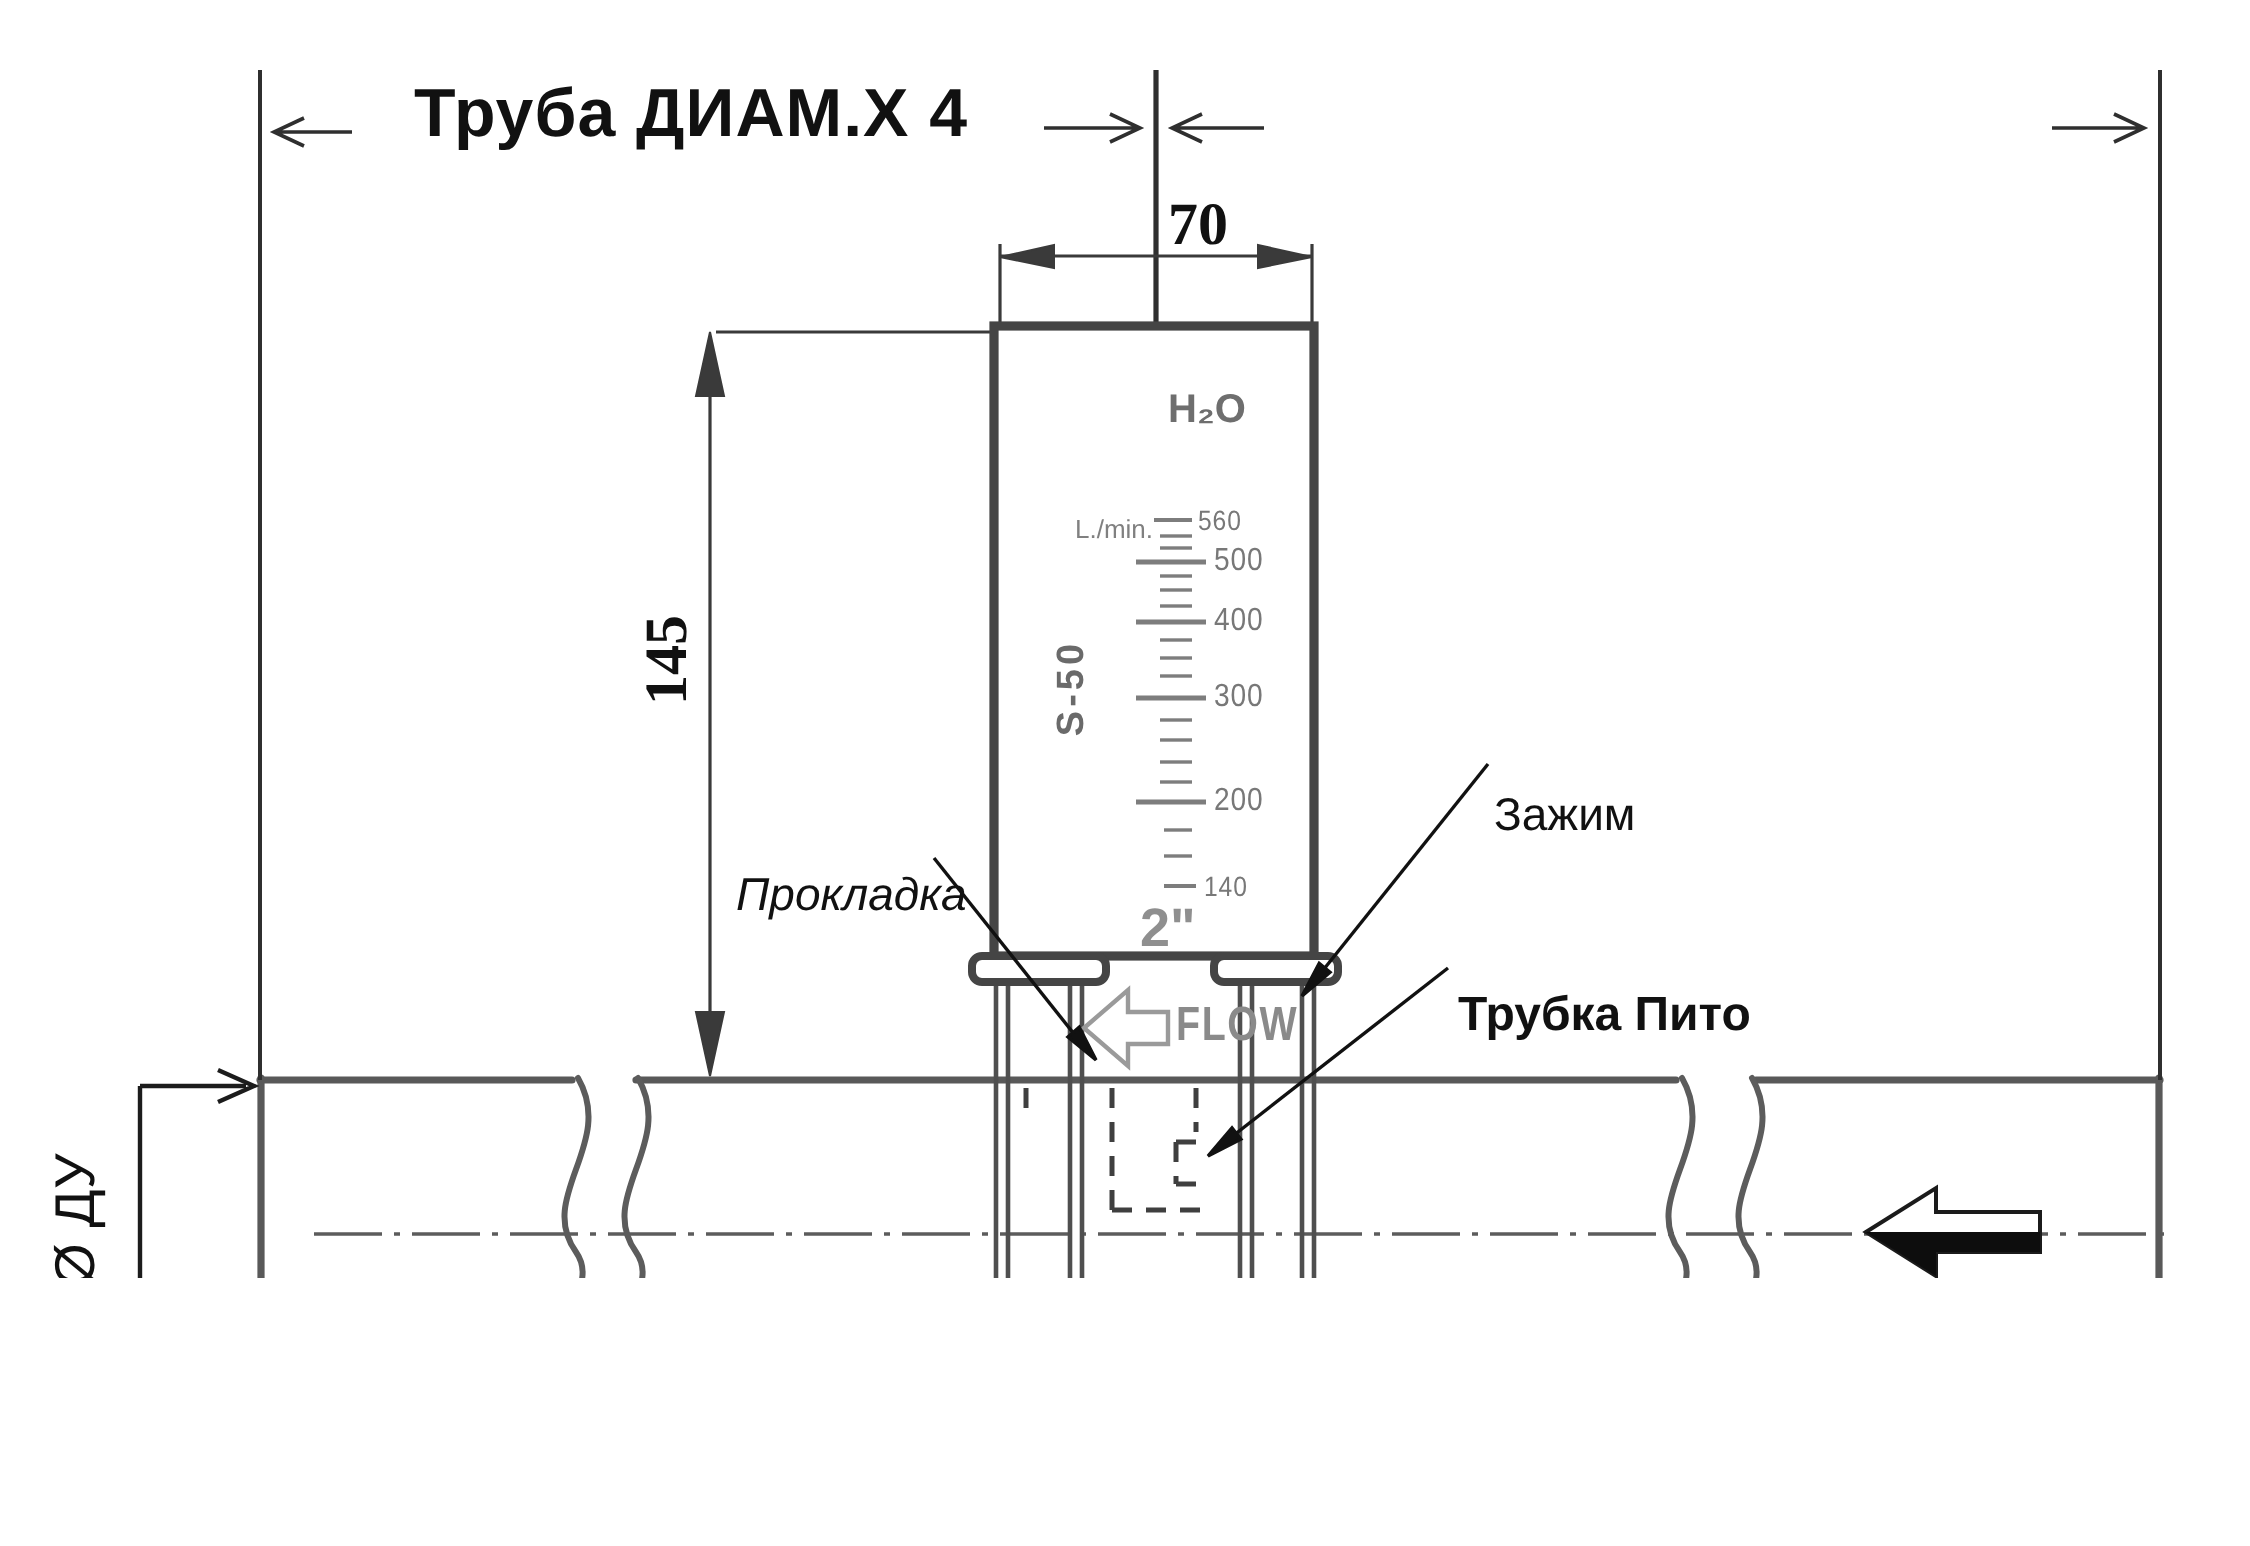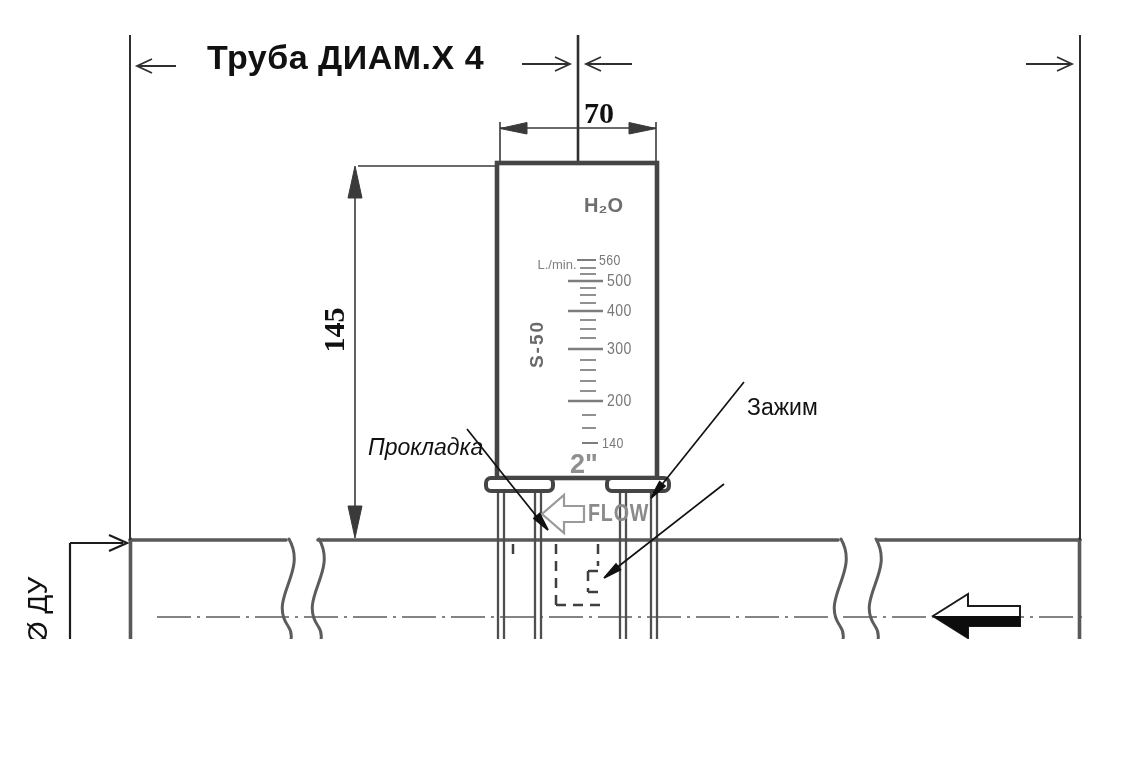--- a/index.html
+++ b/index.html
@@ -172,13 +172,14 @@
   <div class="lbl scale-num" style="left:607px;top:303px;">400</div>
   <div class="lbl scale-num" style="left:607px;top:341px;">300</div>
   <div class="lbl scale-num" style="left:607px;top:393px;">200</div>
   <div class="lbl scale-num small" style="left:602px;top:436px;">140</div>
 
   <div class="lbl" style="left:570px;top:451px;font-size:27px;font-weight:bold;color:#8f8f8f;">2"</div>
   <div class="lbl" style="left:588px;top:501px;font-size:24px;font-weight:bold;color:#8a8a8a;transform:scaleX(0.82);transform-origin:left center;letter-spacing:1px;">FLOW</div>
 
   <div class="lbl callout" style="left:368px;top:406px;font-style:italic;">Прокладка</div>
   <div class="lbl callout" style="left:747px;top:366px;">Зажим</div>
+  <div class="lbl callout bold" style="left:729px;top:466px;">Трубка Пито</div>
 </div>
 
 </body></html>

